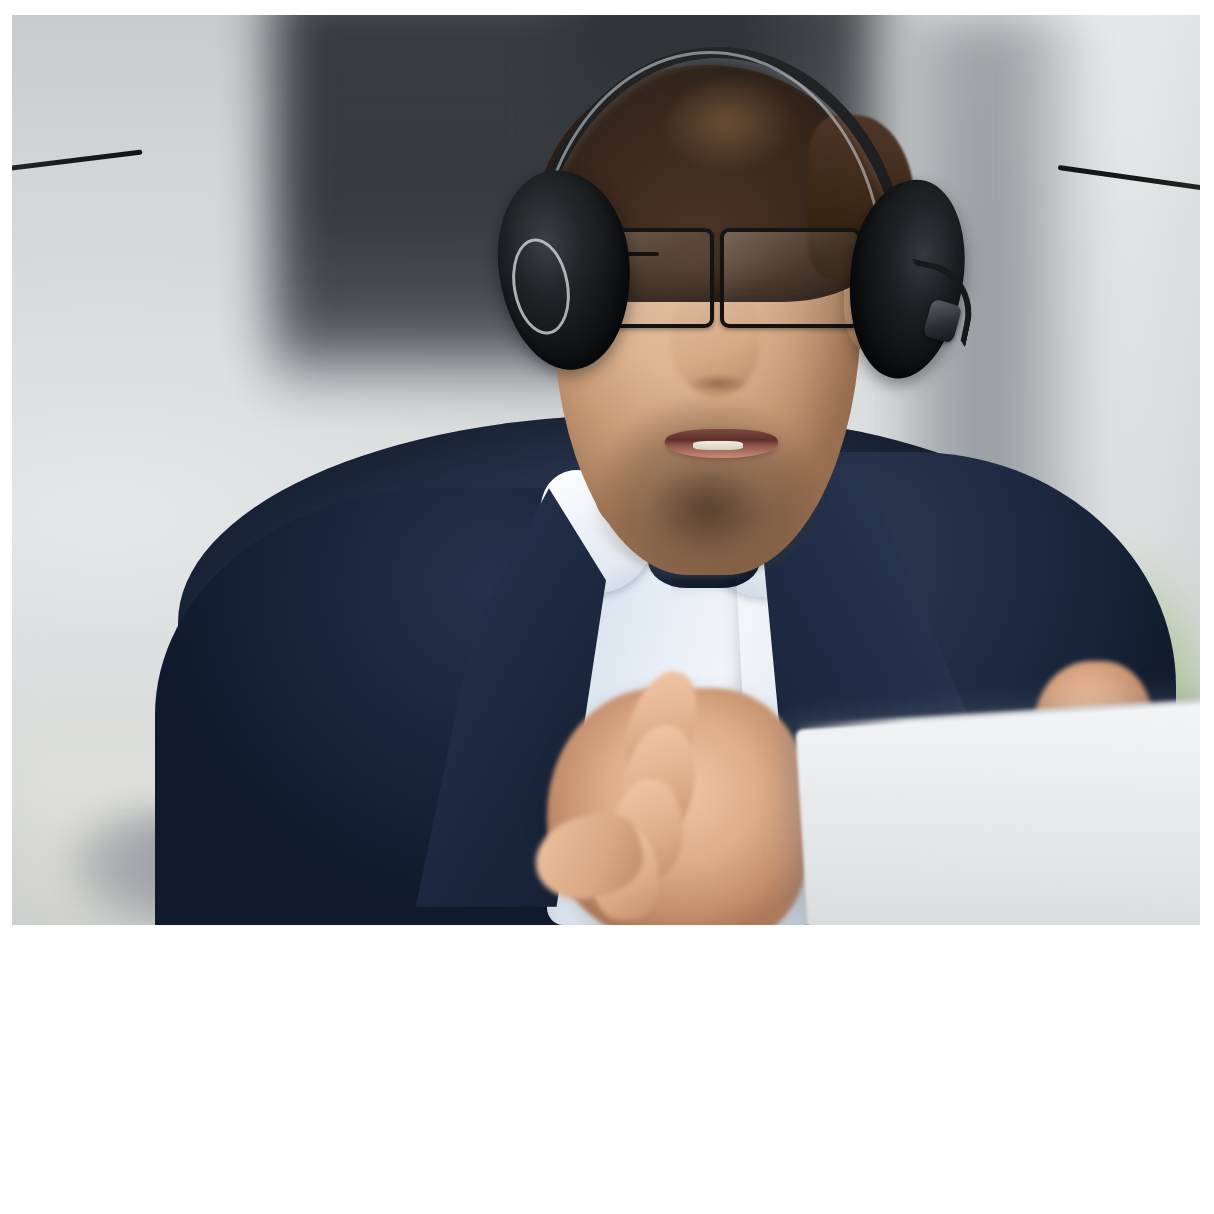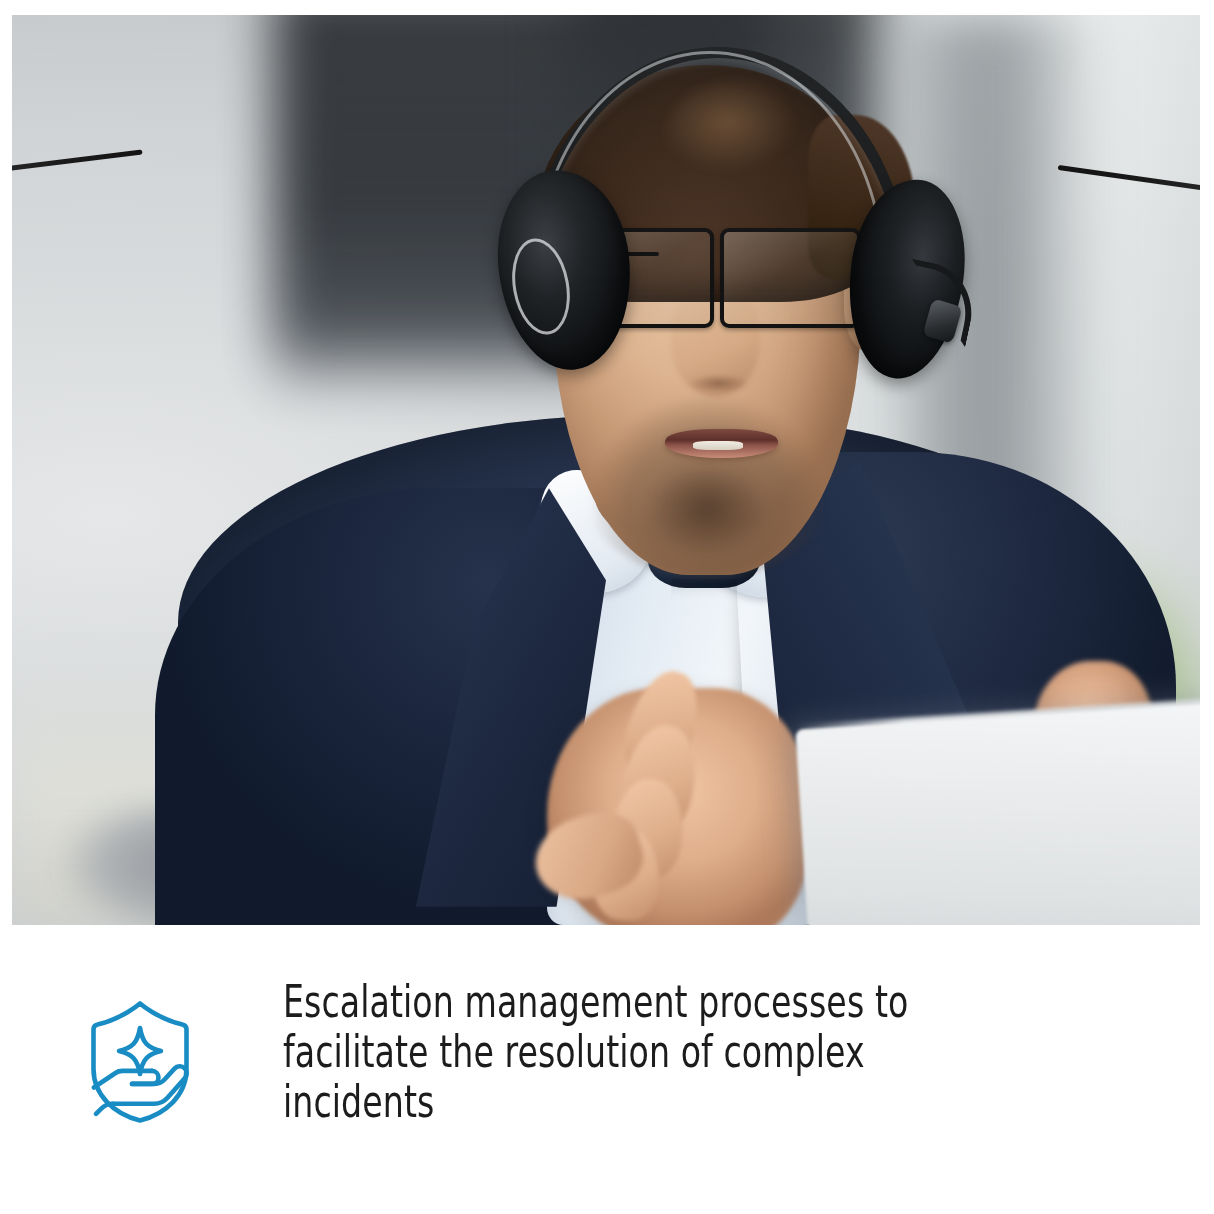--- a/index.html
+++ b/index.html
@@ -600,39 +600,14 @@
 
       <div class="hand-right"></div>
     </div>
 
     <div class="laptop-edge"></div>
     <div class="laptop"></div>
 
     <div class="photo-soft"></div>
   </div>
 
-  <div class="caption">
-
-    <div class="icon-wrap">
-      <svg viewBox="0 0 132 132" fill="none" xmlns="http://www.w3.org/2000/svg" stroke="#1a8cc4" stroke-width="4.6" stroke-linecap="round" stroke-linejoin="round">
-
-        <path d="M66 8.5 C 66 8.5, 48 24, 23.5 29.5 C 21 30, 19.5 32, 19.5 34.5
-                 L 19.5 74 C 19.5 100, 40 119, 66 125.5
-                 C 92 119, 112.5 100, 112.5 74
-                 L 112.5 34.5 C 112.5 32, 111 30, 108.5 29.5
-                 C 84 24, 66 8.5, 66 8.5 Z"></path>
-
-        <path d="M66 33 C 68.5 47.5, 73.5 53, 87 56 C 73.5 59, 68.5 64.5, 66 79
-                 C 63.5 64.5, 58.5 59, 45 56 C 58.5 53, 63.5 47.5, 66 33 Z"></path>
-
-        <path d="M19.8 92.5 L 41.5 78 C 43.5 76.6, 45.9 75.9, 48.4 75.9 L 78 75.9"></path>
-        <path d="M78 75.9 C 81.6 75.9, 84.5 78.8, 84.5 82.4 C 84.5 86, 81.6 88.9, 78 88.9 L 58 88.9"></path>
-        <path d="M58 88.9 L 80.5 88.9 C 84.5 88.9, 88.2 87.2, 90.8 84.3 L 100.5 73.6
-                 C 103.2 70.6, 107.9 70.5, 110.7 73.3 C 113.3 76, 113.4 80.3, 110.9 83.1
-                 L 93.5 102.8 C 90.1 106.6, 85.2 108.8, 80.1 108.8 L 39 108.8"></path>
-        <path d="M39 108.8 C 34.5 108.8, 30.2 110.6, 27 113.8 L 22 118.8"></path>
-      </svg>
-    </div>
-
-    <div class="caption-text">Escalation management processes to facilitate the resolution of complex incidents</div>
-  </div>
 
 </div>
 
 </body></html>

